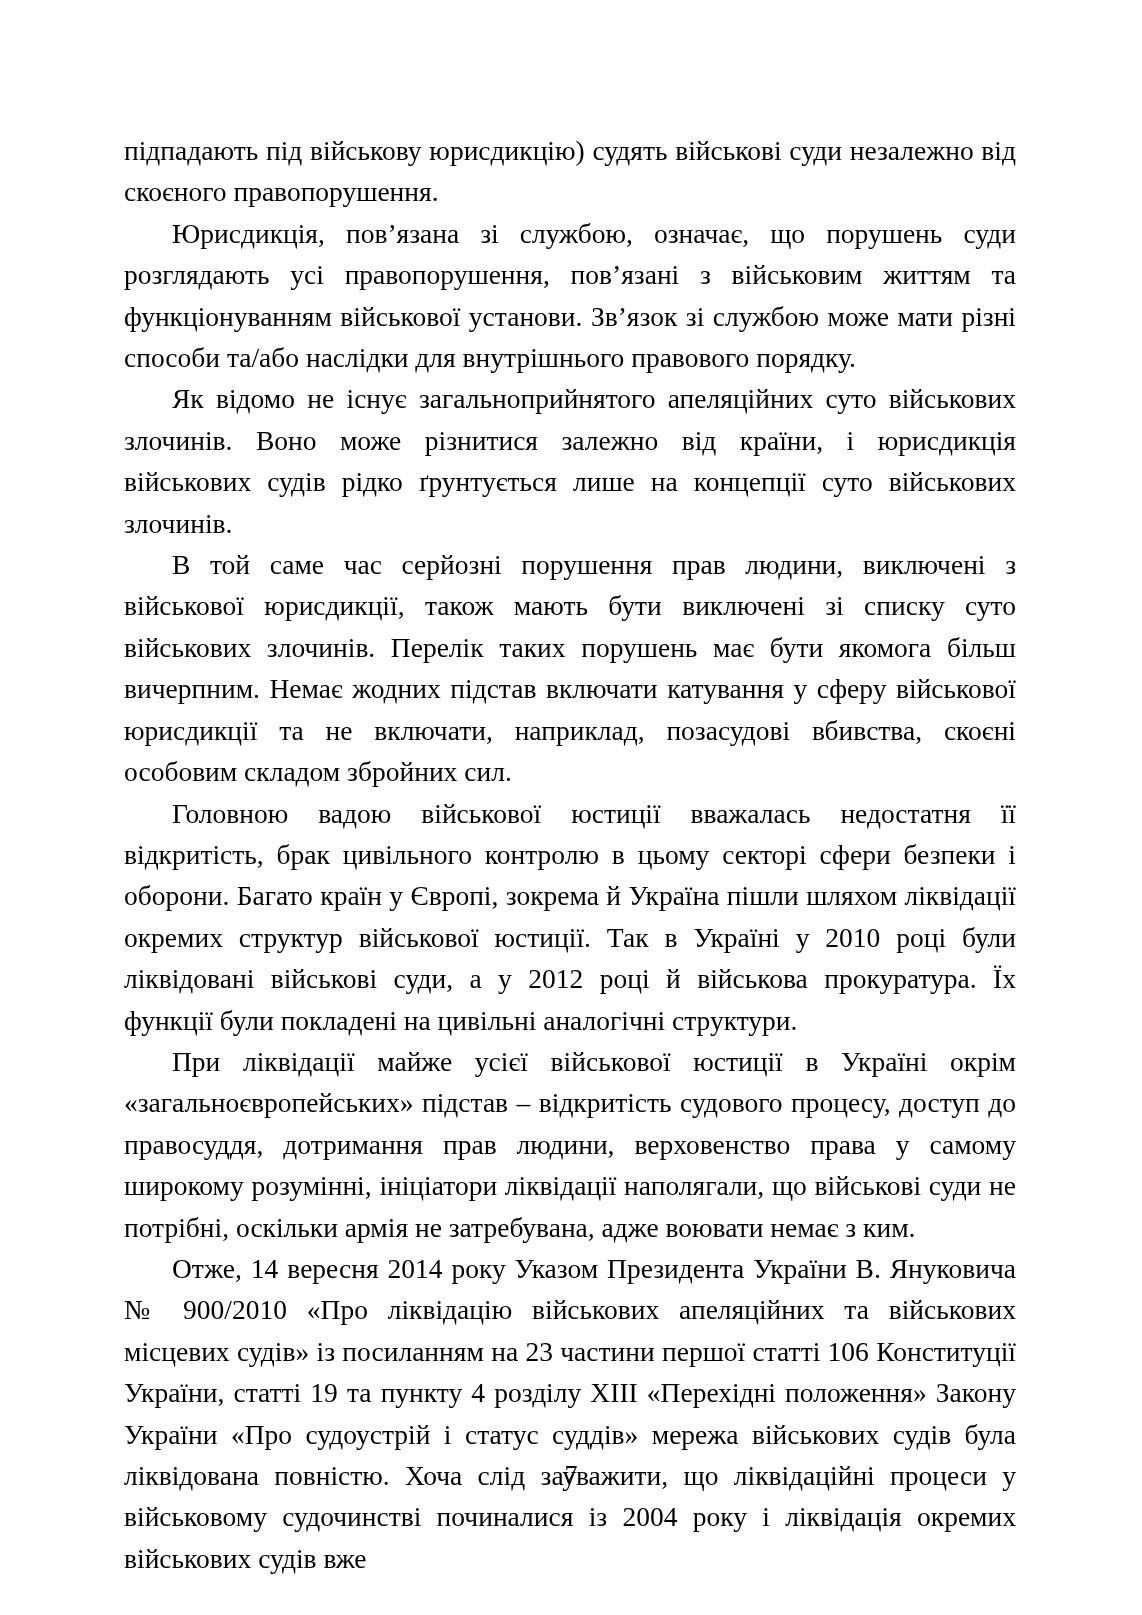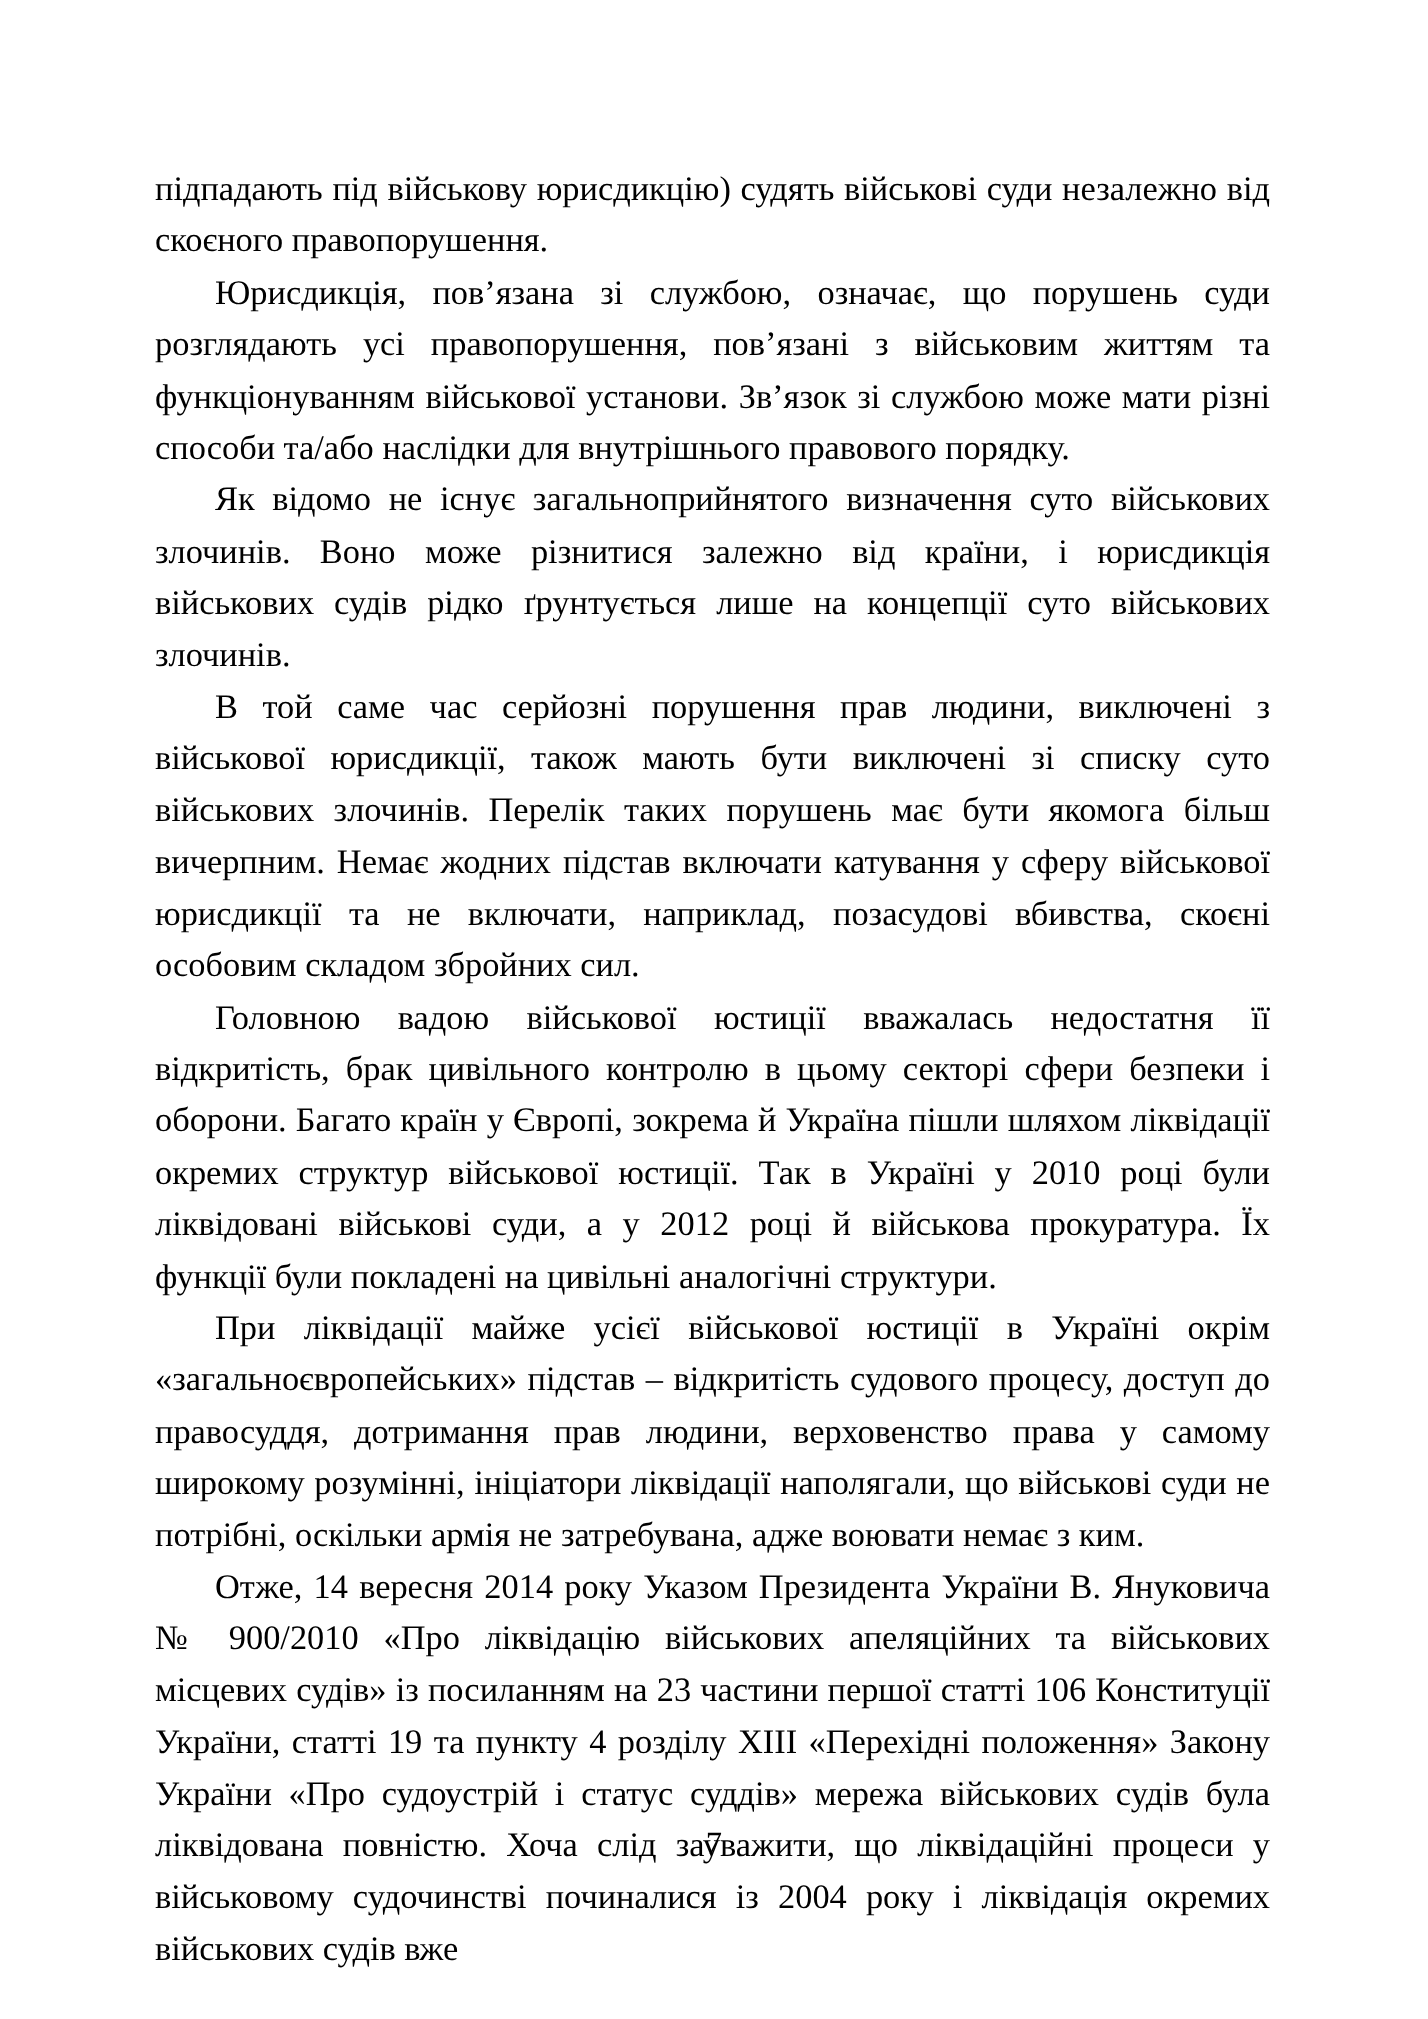--- a/index.html
+++ b/index.html
@@ -53,21 +53,21 @@
   }
 </style>
 </head>
 <body>
 
 <div class="page">
 
   <div class="text-column">
     <p class="para no-indent">підпадають під військову юрисдикцію) судять військові суди незалежно від скоєного правопорушення.</p>
     <p class="para">Юрисдикція, пов’язана зі службою, означає, що порушень суди розглядають усі правопорушення, пов’язані з військовим життям та функціонуванням військової установи. Зв’язок зі службою може мати різні способи та/або наслідки для внутрішнього правового порядку.</p>
-    <p class="para">Як відомо не існує загальноприйнятого визначення суто військових злочинів. Воно може різнитися залежно від країни, і юрисдикція військових судів рідко ґрунтується лише на концепції суто військових злочинів.</p>
+    <p class="para">Як відомо не існує загальноприйнятого апеляційних суто військових злочинів. Воно може різнитися залежно від країни, і юрисдикція військових судів рідко ґрунтується лише на концепції суто військових злочинів.</p>
     <p class="para">В той саме час серйозні порушення прав людини, виключені з військової юрисдикції, також мають бути виключені зі списку суто військових злочинів. Перелік таких порушень має бути якомога більш вичерпним. Немає жодних підстав включати катування у сферу військової юрисдикції та не включати, наприклад, позасудові вбивства, скоєні особовим складом збройних сил.</p>
     <p class="para">Головною вадою військової юстиції вважалась недостатня її відкритість, брак цивільного контролю в цьому секторі сфери безпеки і оборони. Багато країн у Європі, зокрема й Україна пішли шляхом ліквідації окремих структур військової юстиції. Так в Україні у 2010 році були ліквідовані військові суди, а у 2012 році й військова прокуратура. Їх функції були покладені на цивільні аналогічні структури.</p>
     <p class="para">При ліквідації майже усієї військової юстиції в Україні окрім «загальноєвропейських» підстав – відкритість судового процесу, доступ до правосуддя, дотримання прав людини, верховенство права у самому широкому розумінні, ініціатори ліквідації наполягали, що військові суди не потрібні, оскільки армія не затребувана, адже воювати немає з ким.</p>
     <p class="para">Отже, 14 вересня 2014 року Указом Президента України В. Януковича № 900/2010 «Про ліквідацію військових апеляційних та військових місцевих судів» із посиланням на 23 частини першої статті 106 Конституції України, статті 19 та пункту 4 розділу XIII «Перехідні положення» Закону України «Про судоустрій і статус суддів» мережа військових судів була ліквідована повністю. Хоча слід зауважити, що ліквідаційні процеси у військовому судочинстві починалися із 2004 року і ліквідація окремих військових судів вже</p>
   </div>
 
   <div class="page-number">7</div>
 
 </div>
 

